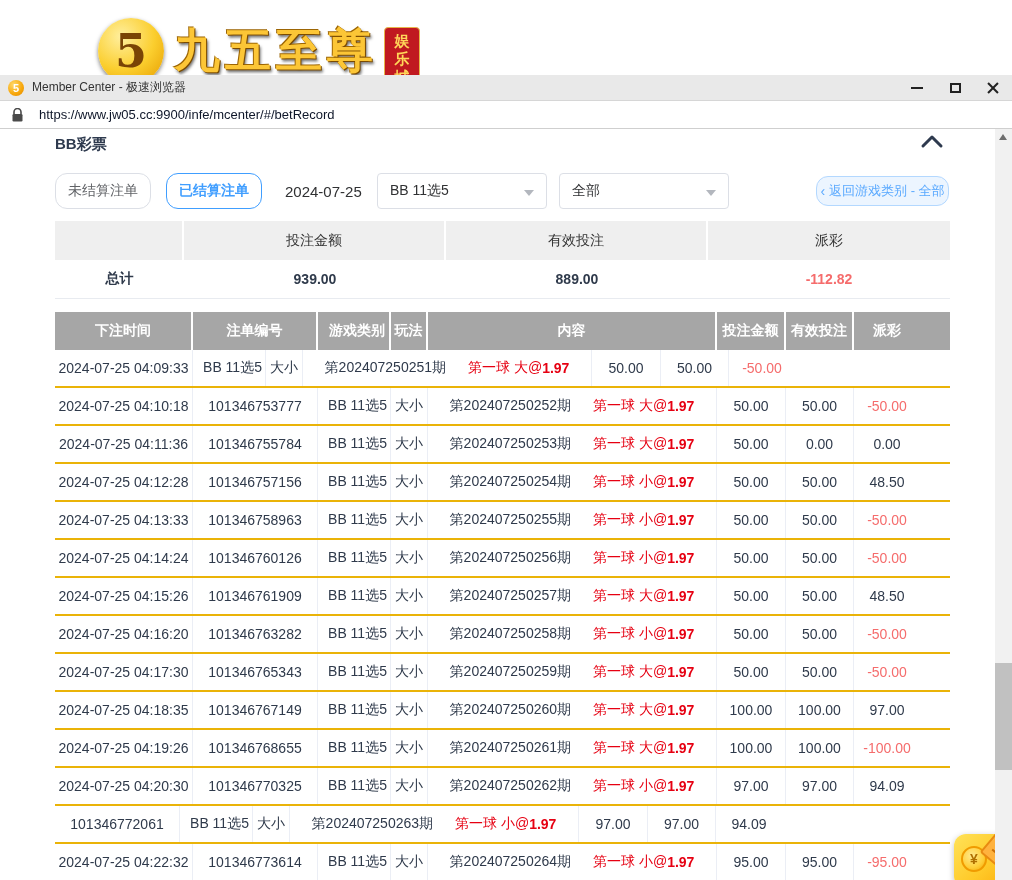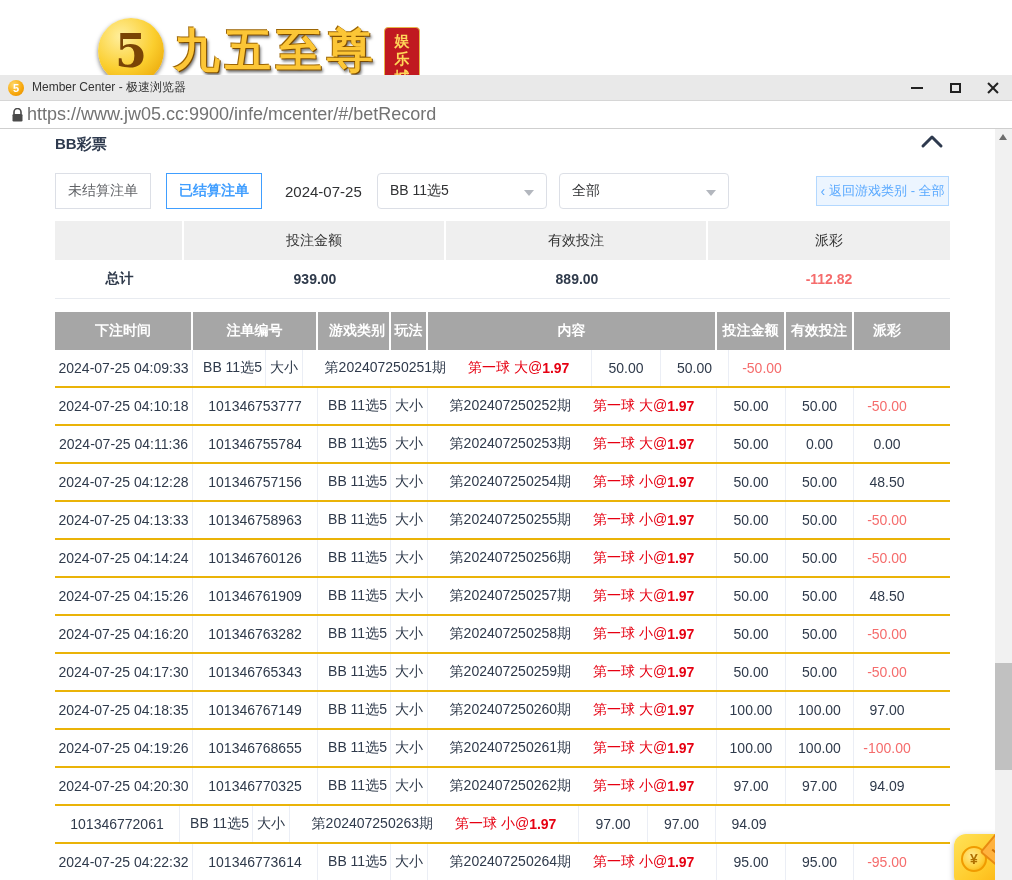--- a/index.html
+++ b/index.html
@@ -39,30 +39,30 @@
   .glyph-max { width:11px; height:10px; border:2px solid #222; }
   .glyph-close { position:relative; width:12px; height:12px; }
   .glyph-close::before,.glyph-close::after { content:""; position:absolute; left:5px; top:-1px; width:2px; height:14px; background:#222; }
   .glyph-close::before { transform:rotate(45deg); }
   .glyph-close::after  { transform:rotate(-45deg); }
 
   
   .urlbar { position:absolute; left:0; top:101px; width:1012px; height:28px; background:#fff;
     border-bottom:1px solid #cfcfcf; display:flex; align-items:center; }
   .lock { margin-left:12px; }
-  .url-text { margin-left:4px; font-size:18px; color:#737373; }
+  .url-text { margin-left:16px; font-size:13px; color:#0f172a; }
 
   
   .content { position:absolute; left:0; top:129px; width:1012px; height:751px; background:#fff; }
   .section-title { position:absolute; left:55px; top:6px; font-size:15px; font-weight:bold; color:#2e3a4e; }
   .collapse-btn { position:absolute; right:68px; top:4px; cursor:pointer; }
 
   
   .filters { position:absolute; left:0; top:44px; width:1012px; height:36px; }
-  .btn { position:absolute; height:36px; border-radius:0; background:#fff; font-size:14px;
+  .btn { position:absolute; height:36px; border-radius:12px; background:#fff; font-size:14px;
     display:flex; align-items:center; justify-content:center; cursor:pointer; }
   .btn-unsettled { left:55px; width:96px; border:1px solid #dcdfe6; color:#606266; }
   .btn-settled { left:166px; width:96px; border:1px solid #409eff; color:#409eff; font-weight:bold; }
   .filter-date { position:absolute; left:285px; top:0; height:36px; display:flex; align-items:center;
     font-size:15px; color:#303133; cursor:pointer; }
   .select { position:absolute; top:0; width:170px; height:36px; border:1px solid #dcdfe6; border-radius:4px;
     background:#fff; display:flex; align-items:center; padding:0 30px 0 12px; font-size:14px; color:#303133; cursor:pointer; }
   .select-game { left:377px; } .select-type { left:559px; }
   .caret { position:absolute; right:12px; top:16px; width:0; height:0;
     border-left:5px solid transparent; border-right:5px solid transparent; border-top:6px solid #b3b7be; }

